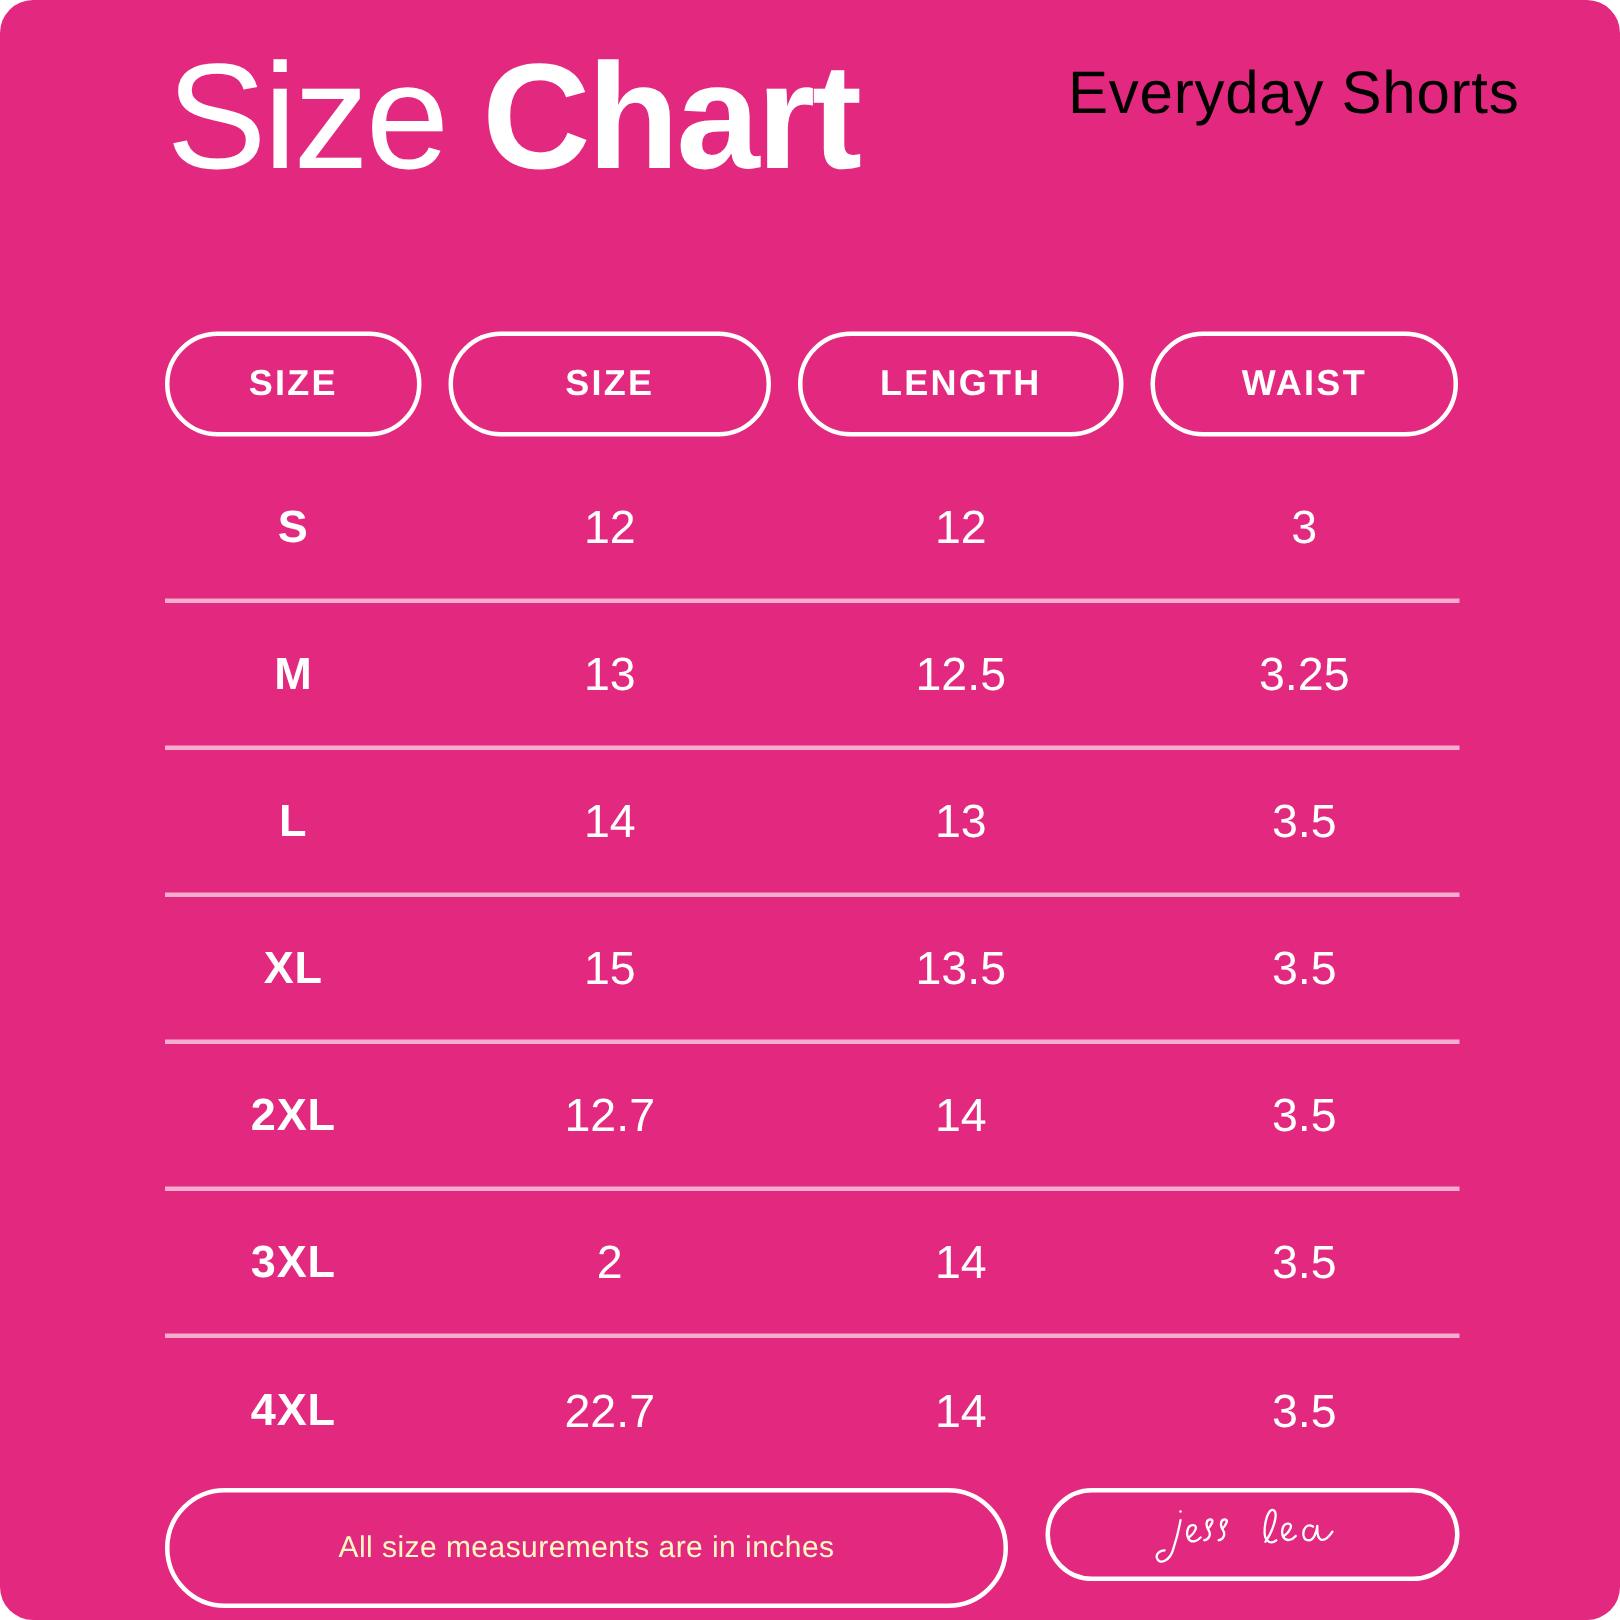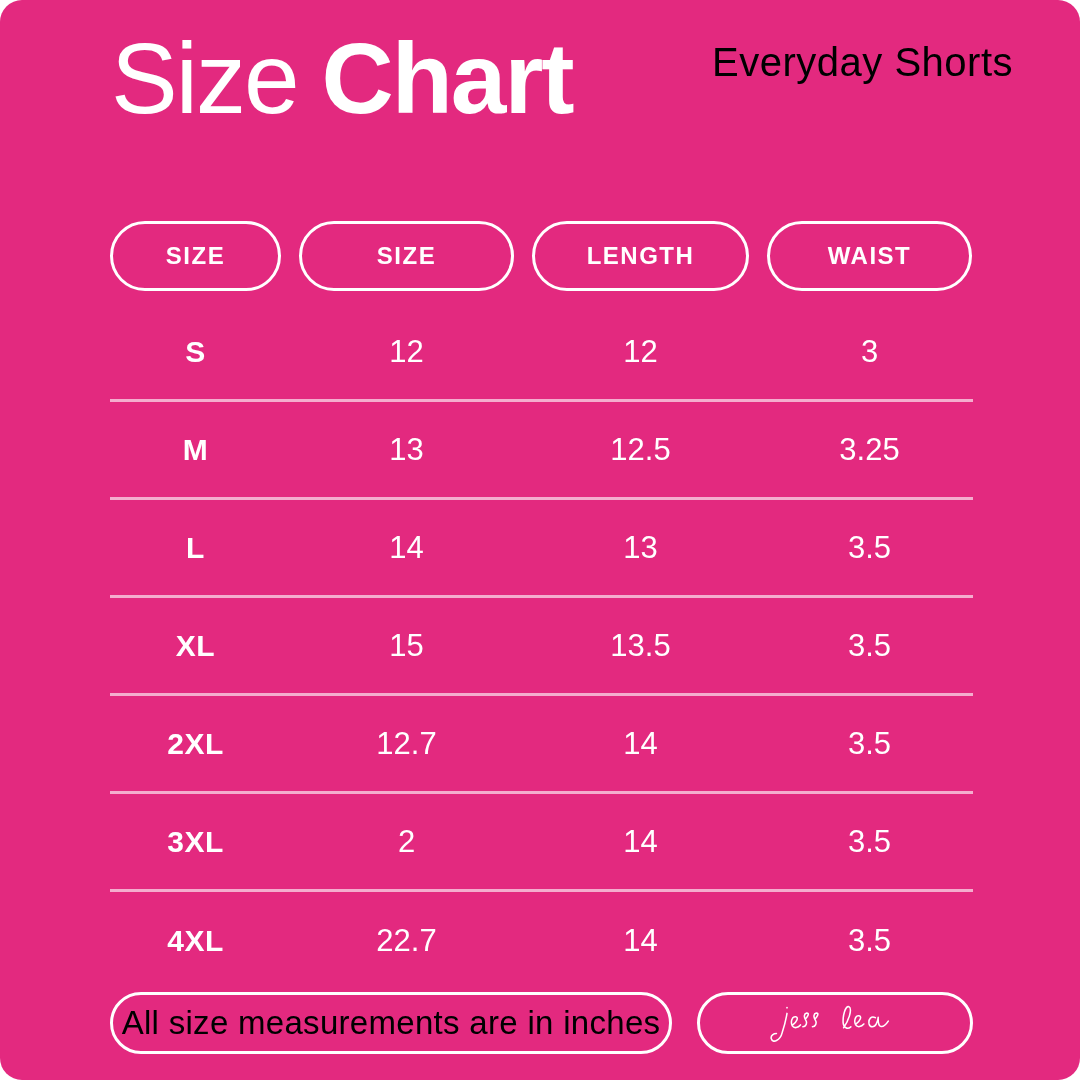--- a/index.html
+++ b/index.html
@@ -46,24 +46,24 @@
   }
   .row:not(:last-child){border-bottom:3px solid rgba(255,255,255,0.62);}
   .cell{font-size:31px;font-weight:400;color:#fff;}
   .cell.size-label{font-weight:700;font-size:30px;letter-spacing:0.5px;}
   
   .footer{
     position:absolute;left:110px;top:992px;width:863px;
     display:flex;justify-content:space-between;
   }
   .note-pill{
-    width:562px;height:62px;border:3px solid #ffffff;border-radius:40px;
+    width:562px;height:80px;border:3px solid #ffffff;border-radius:40px;
     display:flex;align-items:center;justify-content:center;
-    font-size:33px;font-weight:400;letter-spacing:0.3px;
-    box-sizing:border-box;color:#000000;
+    font-size:20px;font-weight:400;letter-spacing:0.3px;
+    box-sizing:border-box;color:#fef9c3;
   }
   .sign-pill{
     width:276px;height:62px;border:3px solid #ffffff;border-radius:40px;
     display:flex;align-items:center;justify-content:center;
     box-sizing:border-box;
   }
   .sign-pill svg{display:block;}
 </style>
 </head>
 <body>

